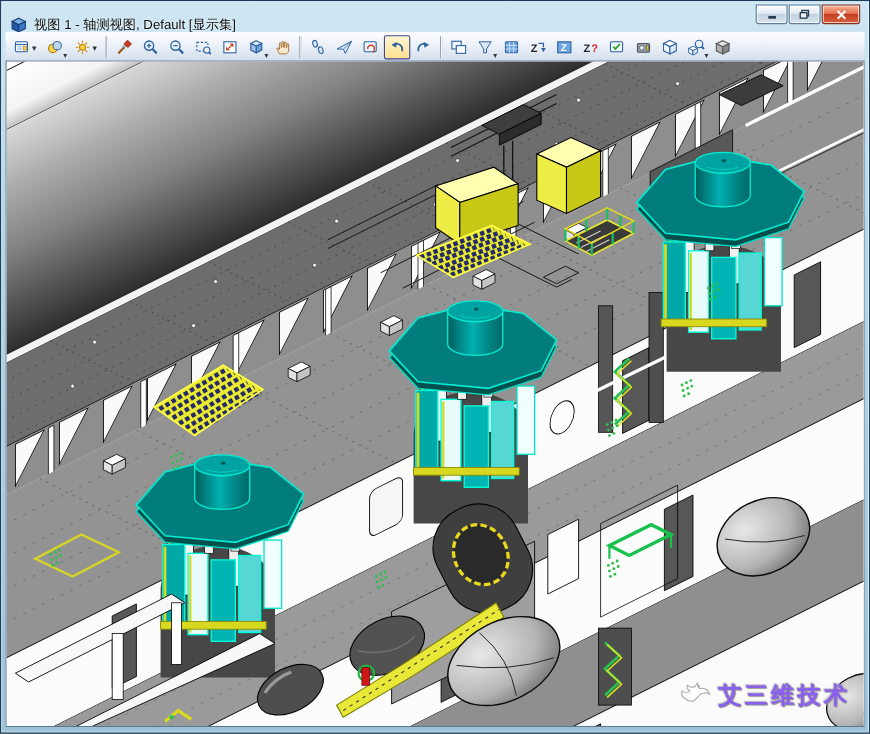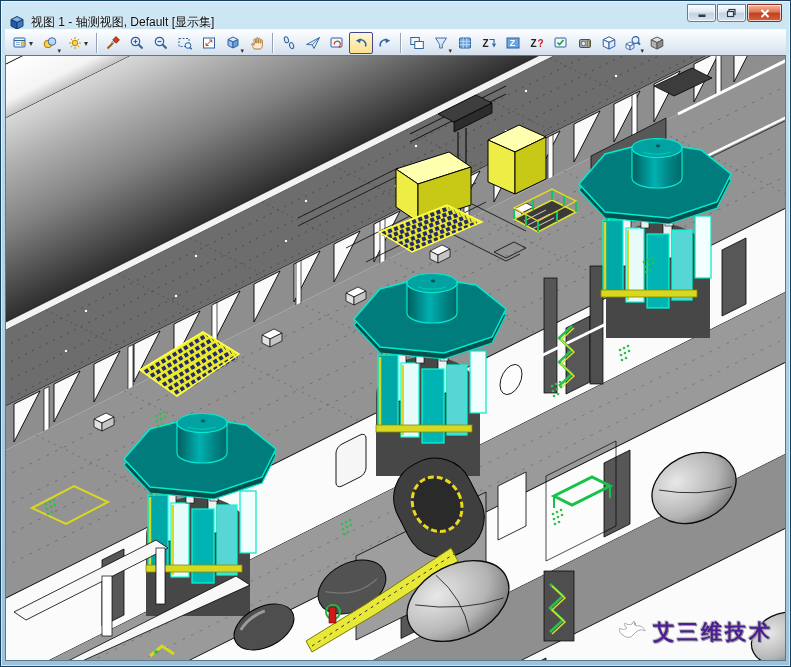--- a/index.html
+++ b/index.html
@@ -33,21 +33,21 @@
   .tbb.drop-r::after{content:"▾";font-size:8px;color:#333;margin-left:1px;}
   .tbb.drop-b::after{content:"▾";font-size:7px;color:#333;position:absolute;
                      right:0;bottom:-2px;}
   .sep{width:1px;height:20px;background:#97a3b4;border-right:1px solid #fff;
        margin:0 3px;flex:0 0 auto;}
   .viewport{position:absolute;left:4px;right:4px;top:54px;bottom:5px;
             background:#fff;border:1px solid #5c7890;overflow:hidden;}
   .viewport svg.scene{display:block;width:783px;height:606px;}
   .wm{position:absolute;right:12px;bottom:14px;display:flex;align-items:center;gap:6px;
       pointer-events:none;}
-  .wm .wmtext{font-size:21px;font-weight:bold;letter-spacing:3px;color:#4c1d95;
+  .wm .wmtext{font-size:21px;font-weight:bold;letter-spacing:3px;color:#8b5cf6;
       text-shadow:0 0 2px #8a8a8a,1px 1px 0 #9a9a9a,-1px -1px 0 #cfcfcf;text-align:center;}
   .ic{display:block;}
 </style>
 </head>
 <body>
 
 <div class="frame">
 
   <div class="titlebar">
     <svg class="app-cube" viewBox="0 0 16 16">

